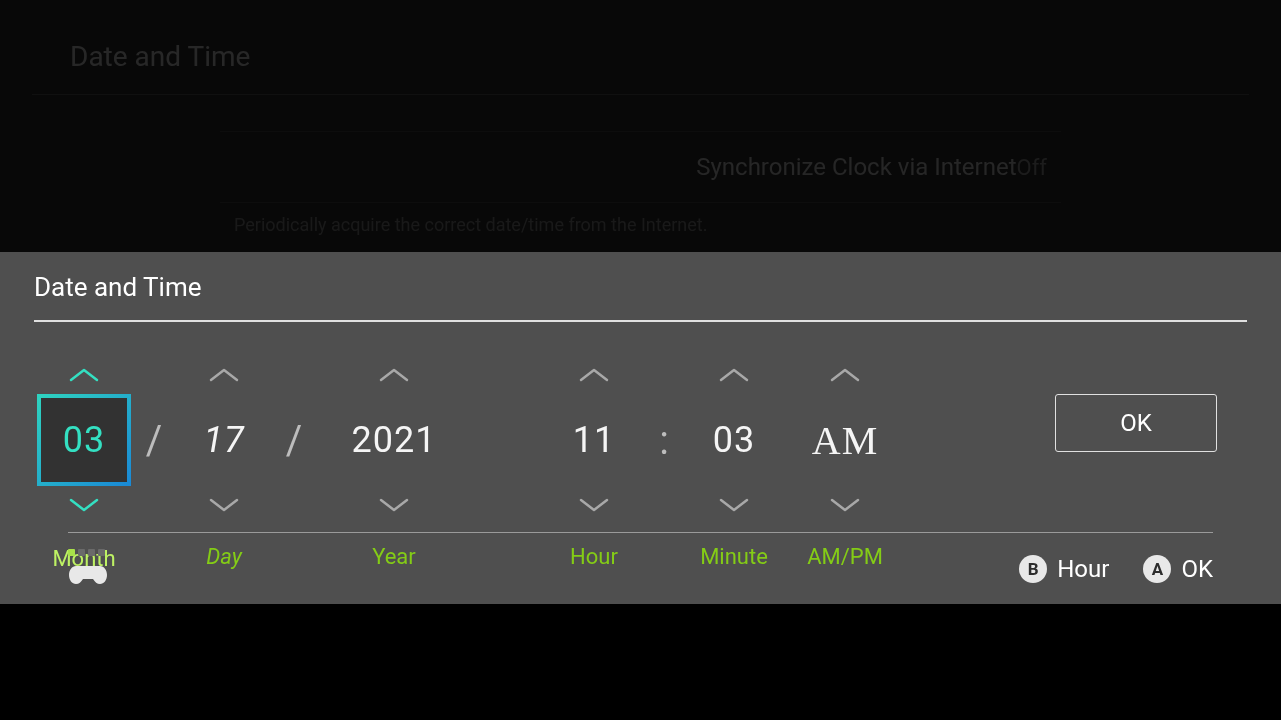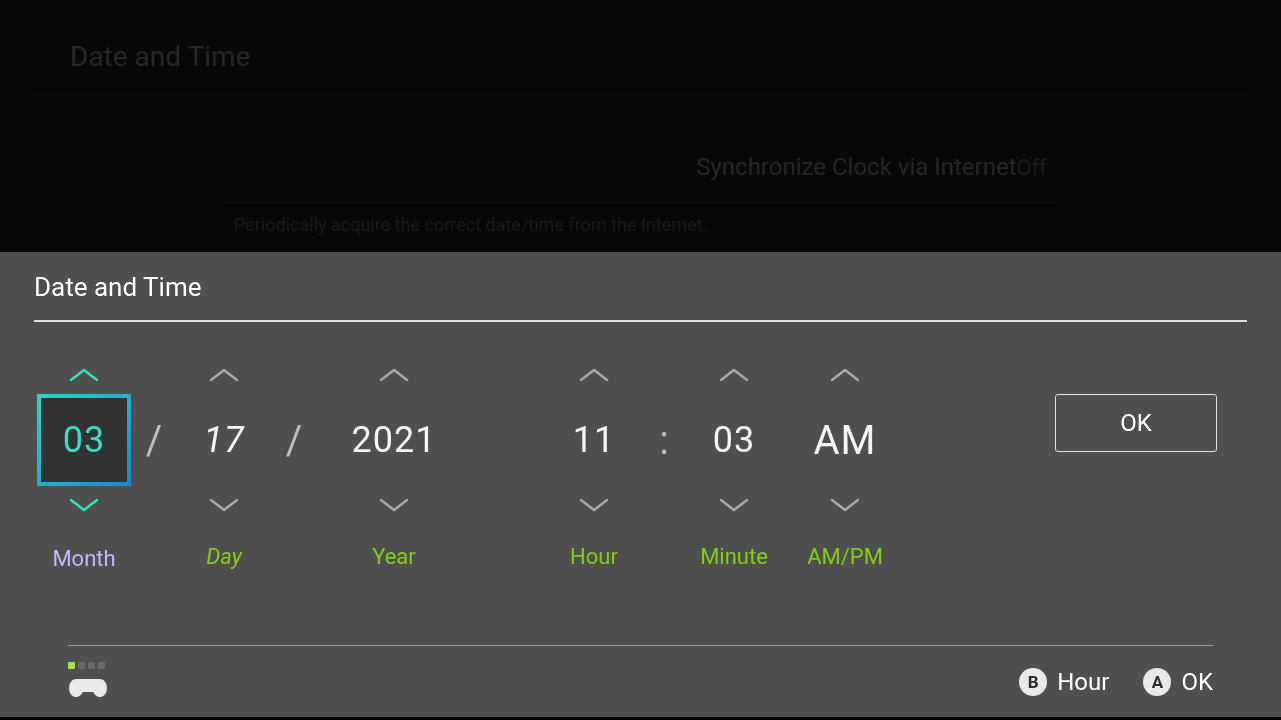--- a/index.html
+++ b/index.html
@@ -1,17 +1,17 @@
 <!DOCTYPE html>
 <html><head>
 <meta charset="utf-8">
 <style>
   * { box-sizing: border-box; margin: 0; padding: 0; }
   html, body { width: 1281px; height: 720px; overflow: hidden; font-family: -apple-system, "Segoe UI", Roboto, Helvetica, Arial, sans-serif; background: #000; }
-  .screen { position: relative; width: 1281px; height: 717px; }
+  .screen { position: relative; width: 1281px; height: 604px; }
 
   
   .bg-page { position: absolute; inset: 0; background: #2d2d2d; }
   .bg-dim  { position: absolute; inset: 0; background: rgba(0,0,0,0.82); }
   .bg-title { position: absolute; left: 70px; top: 40px; font-size: 28px; font-weight: 400; color: #d8d8d8; }
   .bg-hr1   { position: absolute; left: 32px; right: 32px; top: 94px; height: 1px; background: #5a5a5a; }
   .bg-row   { position: absolute; left: 220px; right: 220px; top: 131px; height: 72px; border-top: 1px solid #4a4a4a; border-bottom: 1px solid #4a4a4a; display: flex; align-items: center; justify-content: flex-end; padding: 0 14px; }
   .bg-row-label { font-size: 24px; color: #cfcfcf; }
   .bg-row-val   { font-size: 22px; color: #9a9a9a; }
   .bg-desc  { position: absolute; left: 234px; top: 214px; font-size: 18px; color: #8a8a8a; }
@@ -40,32 +40,32 @@
   .chev svg { width: 30px; height: 18px; display:block; }
   .chev.grey path { stroke: #a8a8a8; }
   .chev.teal path { stroke: #34e0c2; }
 
   .valbox { height: 92px; display:flex; align-items:center; justify-content:center; font-size: 36px; color: #f5f5f5; font-weight: 400; letter-spacing: 1px; }
   .col.month .valbox,
   .col.day   .valbox,
   .col.hour  .valbox,
   .col.minute .valbox { width: 94px; }
   .col.year  .valbox  { width: 150px; text-align: center; }
-  .col.ampm  .valbox  { width: 104px; font-size: 40px; }
+  .col.ampm  .valbox  { width: 104px; font-size: 40px; font-family: Liberation Serif, serif; }
 
   .valbox.selected {
     border: 4px solid;
     border-image: linear-gradient(135deg, #2ed3c0, #1a8ad6) 1;
     background: #323232;
     color: #34e0c2;
     border-radius: 2px;
   }
 
   .lbl { margin-top: 20px; height: 30px; font-size: 22px; color: #84cc16; }
-  .lbl.teal { color: #c4b5fd; margin-top: 22px; }
+  .lbl.teal { color: #bef264; margin-top: 22px; }
 
   
   .ok-wrap { margin-left: auto; padding-top: 38px; padding-right: 30px; }
   .ok-btn  { width: 162px; height: 58px; border: 1.5px solid #e0e0e0; color: #fff; font-size: 24px; display:flex; align-items:center; justify-content:center; border-radius: 3px; cursor: pointer; background: transparent; }
 
   
   .footer { position: absolute; left: 34px; right: 34px; bottom: 0; height: 72px; border-top: 1px solid #9a9a9a; display:flex; align-items:center; }
   .player-ind { display:flex; flex-direction:column; gap:4px; }
   .dots { display:flex; gap:3px; }
   .dot  { width:7px; height:7px; border-radius:1px; background:#6a6a6a; }

